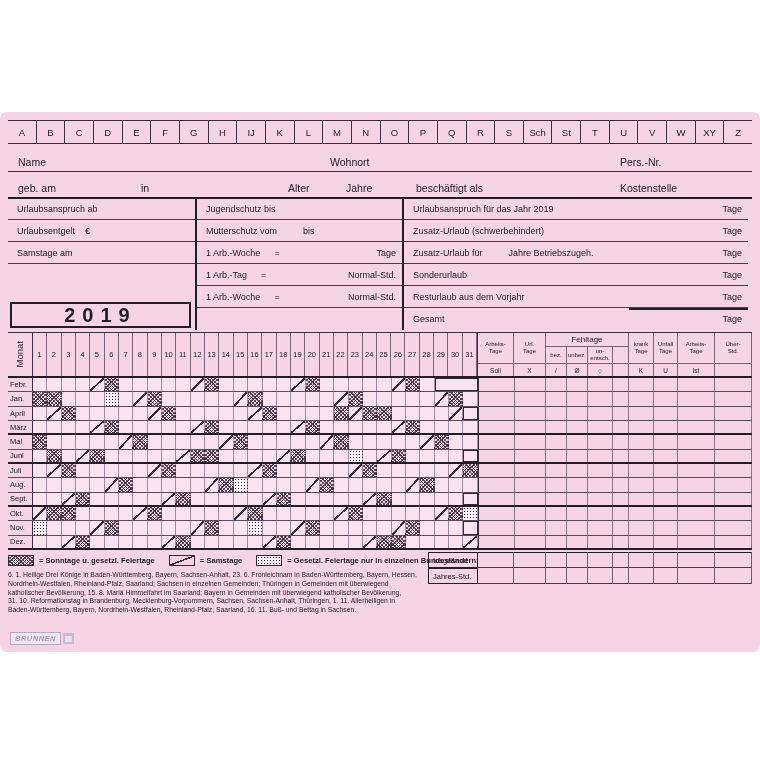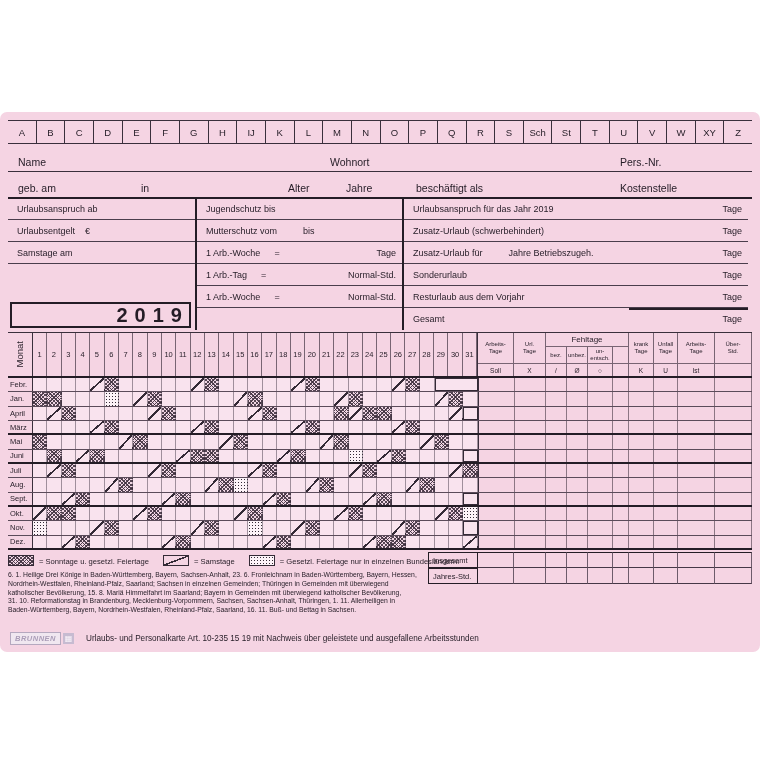--- a/index.html
+++ b/index.html
@@ -23,21 +23,21 @@
   .col-right{flex:1;position:relative;}
   .irow{height:22px;display:flex;align-items:center;border-bottom:1px solid #4a3d4c;padding:0 6px 0 9px;box-sizing:border-box;}
   .irow .lbl{white-space:nowrap;}
   .irow .x2{margin-left:26px;}
   .irow .eq{margin-left:14px;}
   .irow .unit{margin-left:auto;white-space:nowrap;}
   .irow.total{border-bottom:none;justify-content:flex-end;}
   .irow.total .glabel{margin-right:72px;}
   .gesamt-line{position:absolute;left:225px;right:0;top:110px;border-top:2.5px solid #241d26;}
   .year-box{position:absolute;left:2px;top:104px;width:181px;height:26px;border:2.5px solid #241d26;
-            display:flex;align-items:center;justify-content:flex-end;box-sizing:border-box;
+            display:flex;align-items:center;justify-content:center;box-sizing:border-box;
             font-size:20px;font-weight:bold;letter-spacing:7px;}
   
   .calwrap{position:absolute;left:8px;top:220px;width:744px;}
   .cal-head{display:flex;height:46px;border-top:1px solid #3a2f3c;border-bottom:2px solid #241d26;box-sizing:border-box;}
   .c-monat{width:25px;display:flex;align-items:center;justify-content:center;border-right:1px solid #3a2f3c;box-sizing:border-box;}
   .c-monat span{writing-mode:vertical-rl;transform:rotate(180deg);font-size:9.5px;}
   .dayband{width:445px;display:flex;}
   .d-cell{flex:1;border-right:1px solid rgba(52,40,55,.65);box-sizing:border-box;
           display:flex;align-items:center;justify-content:center;font-size:7.5px;}
   .sumband{width:274px;display:flex;border-left:1px solid #3a2f3c;}
@@ -62,21 +62,21 @@
   .m-diag{background-image:linear-gradient(to bottom right,transparent 45%,#342a36 45%,#342a36 55%,transparent 55%);}
   .m-dots{background-image:radial-gradient(circle,#342a36 .8px,transparent .95px);background-size:3px 3px;background-color:#fdf3f8;}
   .m-void{border:1.6px solid #342a36;background:#f9e3ee;box-sizing:border-box;}
   
   .legend{position:absolute;left:8px;top:441px;width:420px;height:15px;display:flex;align-items:center;font-size:7.6px;}
   .sw{width:26px;height:11px;border:1px solid #342a36;box-sizing:border-box;margin-right:5px;flex:none;}
   .sw.hatch{background:repeating-linear-gradient(45deg,rgba(58,44,58,.85) 0 1px,transparent 1px 2.6px),
             repeating-linear-gradient(-45deg,rgba(58,44,58,.85) 0 1px,transparent 1px 2.6px),#f0d6e4;}
   .sw.diag{background-image:linear-gradient(to bottom right,transparent 46%,#342a36 46%,#342a36 55%,transparent 55%);}
   .sw.dots{background-image:radial-gradient(circle,#342a36 .8px,transparent .95px);background-size:3px 3px;background-color:#fdf3f8;}
-  .legend .li{display:flex;align-items:flex-end;margin-right:14px;white-space:nowrap;}
+  .legend .li{display:flex;align-items:center;margin-right:14px;white-space:nowrap;font-weight:bold;}
   .footnotes{position:absolute;left:8px;top:459px;width:430px;font-size:6.8px;line-height:1.3;}
   
   .totals{position:absolute;left:428px;top:440px;}
   .tot-row{display:flex;height:16px;}
   .tot-label{width:50px;border:1.6px solid #241d26;box-sizing:border-box;display:flex;align-items:center;
              padding-left:4px;font-size:7.5px;white-space:nowrap;}
   .tot-row:first-child .tot-label{border-bottom-width:1px;}
   .tot-cell{border-right:1px solid rgba(52,40,55,.7);border-bottom:1px solid rgba(52,40,55,.9);box-sizing:border-box;}
   .tot-row:first-child .tot-cell{border-top:1.6px solid #241d26;}
   
@@ -900,17 +900,16 @@
           <div class="tot-cell" style="width: 25px;"></div>
           <div class="tot-cell" style="width: 24px;"></div>
           <div class="tot-cell" style="width: 37px;"></div>
           <div class="tot-cell" style="width: 37px;"></div>
         </div>
       </div>
 
     <div class="footer">
       <span class="logo">BRUNNEN</span>
       <span class="logo-sq">▦</span>
-      <span class="footer-text">Urlaubs- und Personalkarte Art. 10-235 15 19 mit Nachweis über geleistete und ausgefallene Arbeitsstunden</span>
     </div>
 
   </div>
 </div>
 
 </body></html>

